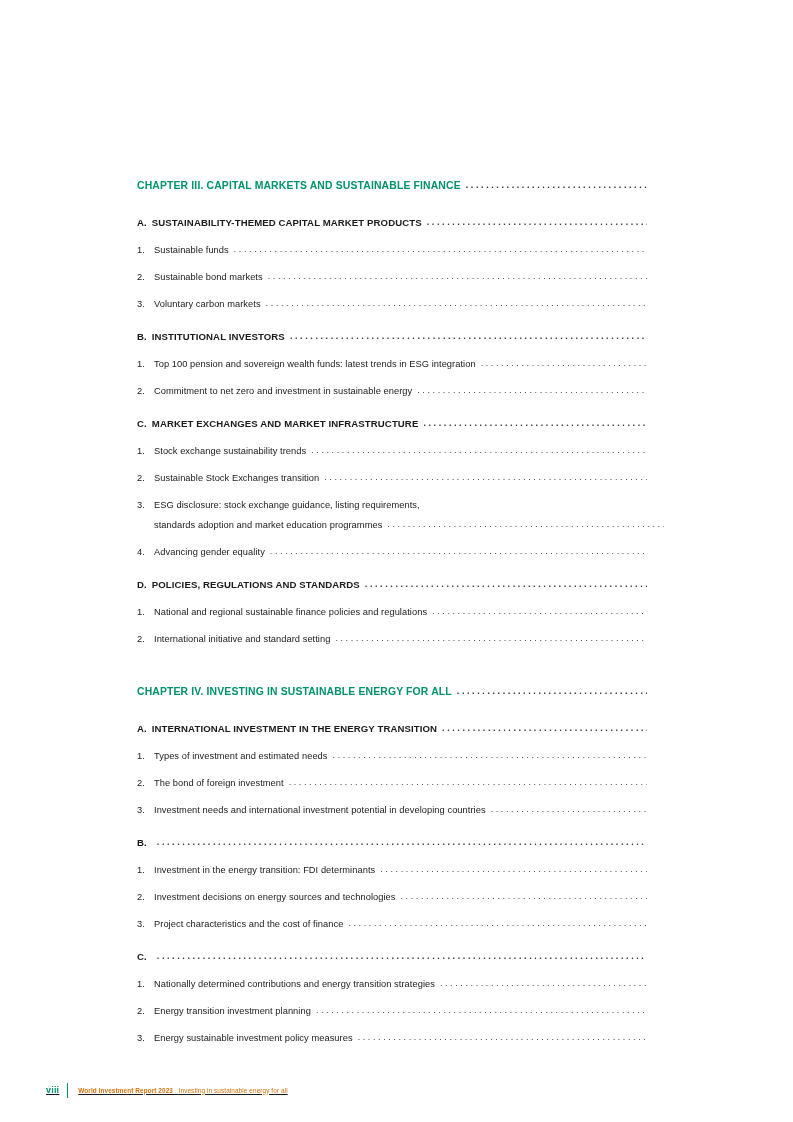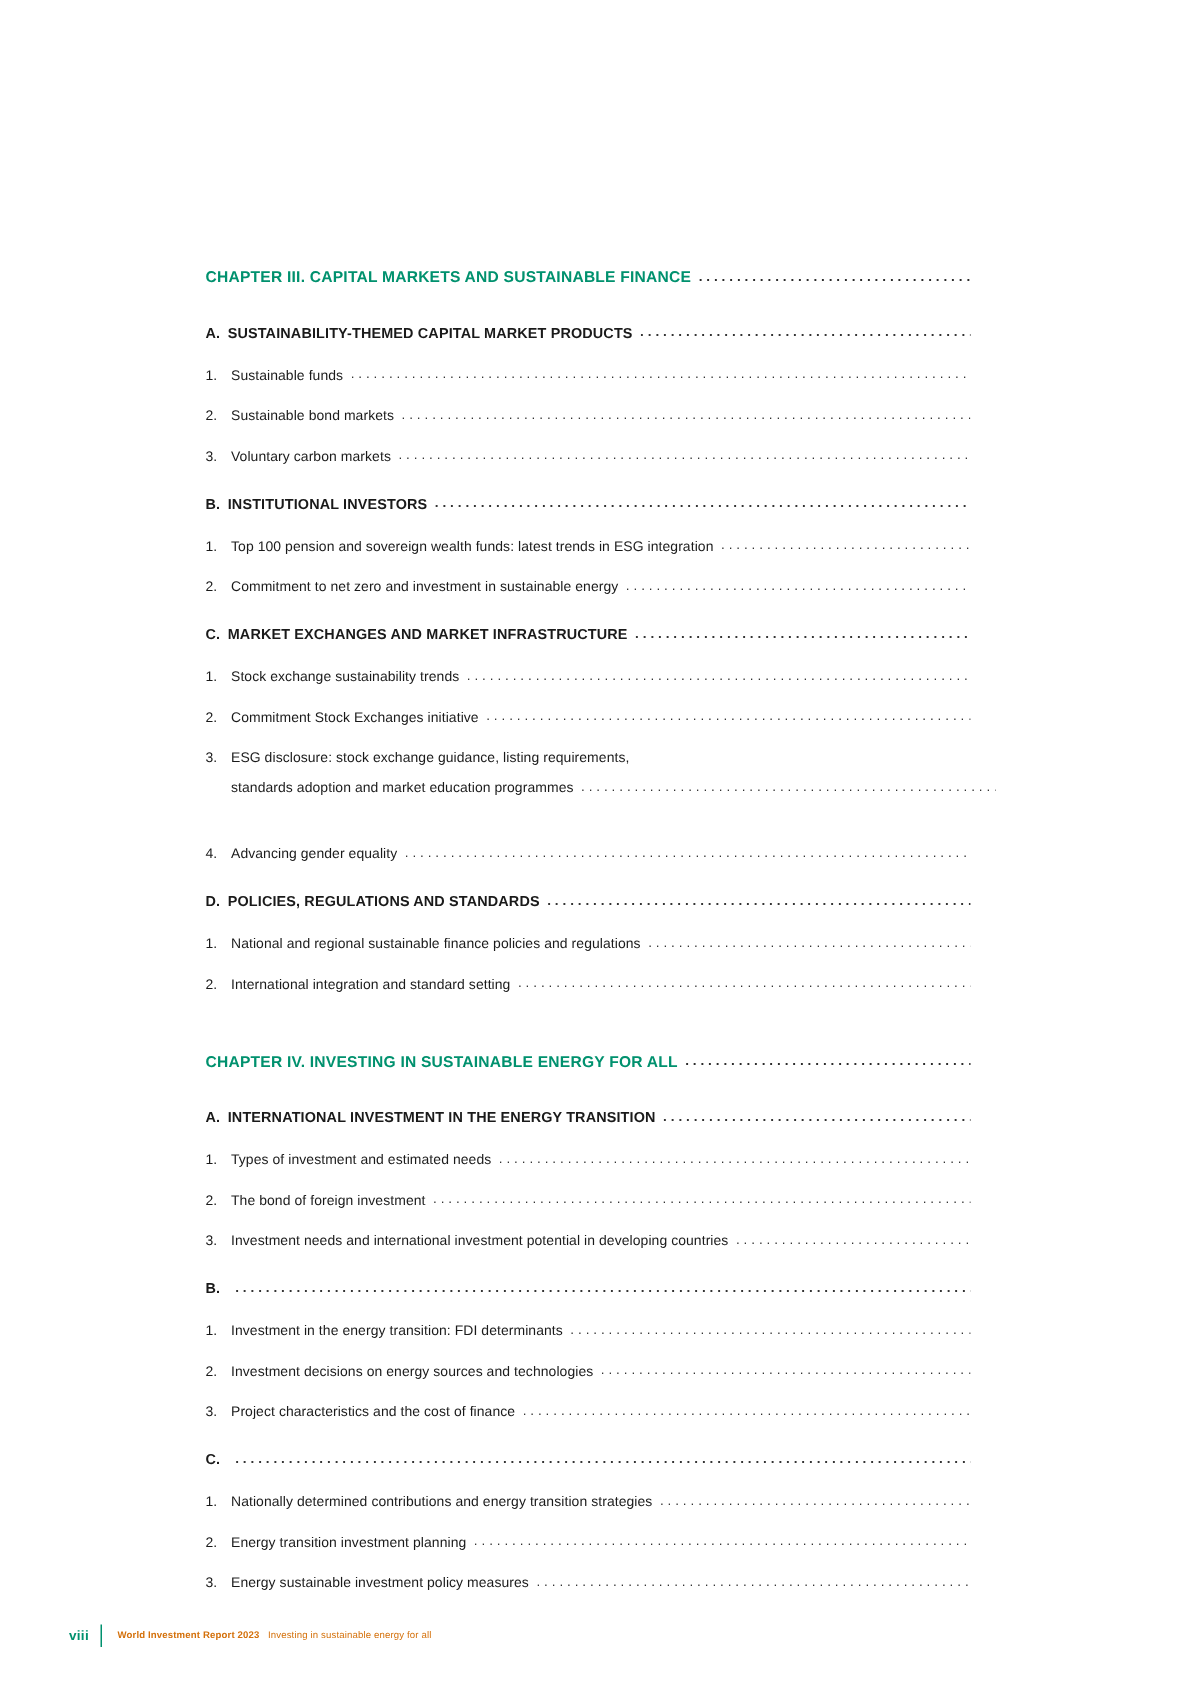--- a/index.html
+++ b/index.html
@@ -87,35 +87,36 @@
     font-size: 9.3px;
     letter-spacing: 0.05px;
     margin-bottom: 17px;
   }
   .item .num { margin-right: 5px; min-width: 12px; }
   .item .page { font-size: 10.2px; font-weight: bold; }
 
   .item.two-line { margin-bottom: 10px; }
   .cont {
     font-size: 9.3px;
-    margin-bottom: 34px;
+    margin-bottom: 17px;
     padding-left: 17px;
   }
 
   .gap-chapter { height: 25px; }
   .gap-block { height: 5px; }
 
   
   .footer {
     position: absolute;
     left: 46px;
     bottom: 24px;
     display: flex;
     align-items: center;
     height: 16px;
+    text-decoration: underline;
   }
   .footer .folio {
     color: #00916e;
     font-size: 9px;
     font-weight: bold;
     margin-right: 8px;
     letter-spacing: 0.2px;
   }
   .footer .rule {
     width: 1px;
@@ -193,21 +194,21 @@
         <span class="page">121</span>
       </div>
       <div class="row item">
         <span class="num">1.</span>
         <span class="label">Stock exchange sustainability trends</span>
         <span class="dots">........................................................................................................................................................................................................</span>
         <span class="page">121</span>
       </div>
       <div class="row item">
         <span class="num">2.</span>
-        <span class="label">Commitment Stock Exchanges initiative</span>
+        <span class="label">Sustainable Stock Exchanges transition</span>
         <span class="dots">........................................................................................................................................................................................................</span>
         <span class="page">122</span>
       </div>
       <div class="row item two-line">
         <span class="num">3.</span>
         <span class="label">ESG disclosure: stock exchange guidance, listing requirements,</span>
       </div>
       <div class="row item cont">
         <span class="label">standards adoption and market education programmes</span>
         <span class="dots">........................................................................................................................................................................................................</span>
@@ -227,21 +228,21 @@
         <span class="page">127</span>
       </div>
       <div class="row item">
         <span class="num">1.</span>
         <span class="label">National and regional sustainable finance policies and regulations</span>
         <span class="dots">........................................................................................................................................................................................................</span>
         <span class="page">127</span>
       </div>
       <div class="row item">
         <span class="num">2.</span>
-        <span class="label">International integration and standard setting</span>
+        <span class="label">International initiative and standard setting</span>
         <span class="dots">........................................................................................................................................................................................................</span>
         <span class="page">133</span>
       </div>
       <div class="gap-chapter"></div>
       <div class="row chapter">
         <span class="label">CHAPTER IV. INVESTING IN SUSTAINABLE ENERGY FOR ALL</span>
         <span class="dots">........................................................................................................................................................................................................</span>
         <span class="page">139</span>
       </div>
       <div class="gap-block"></div>

